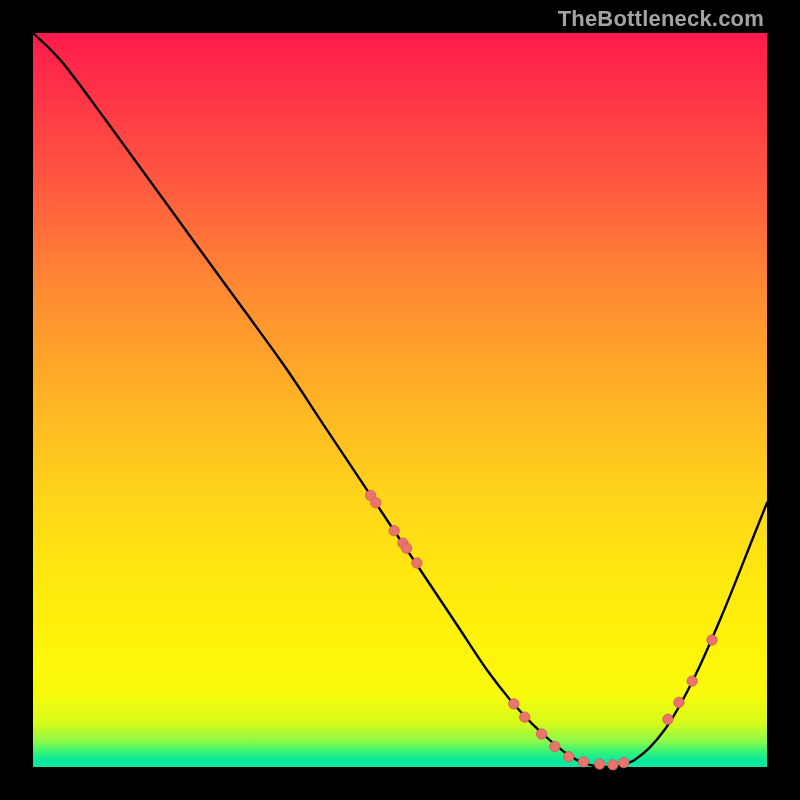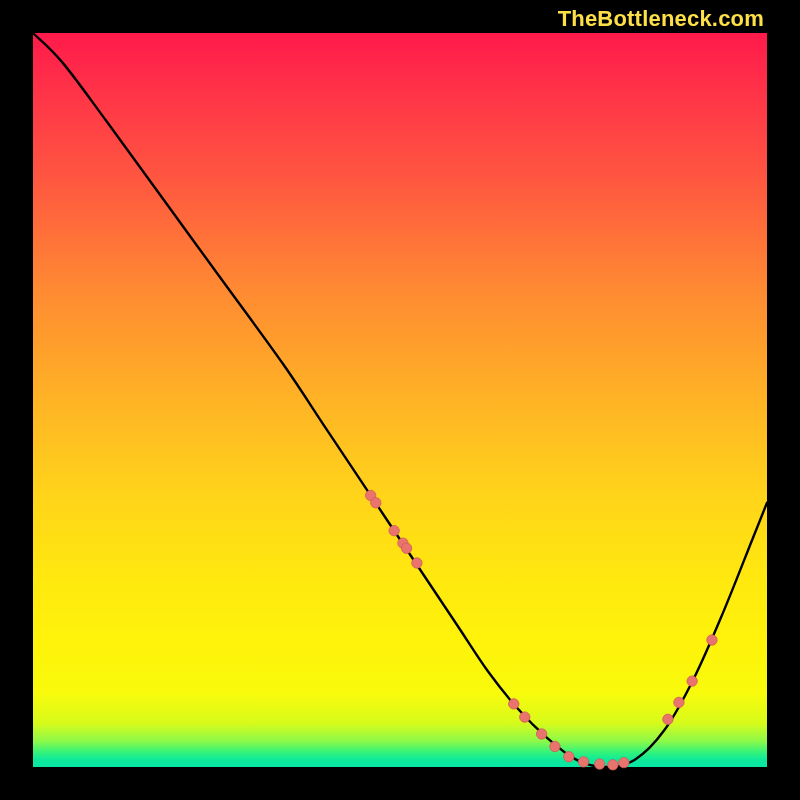--- a/index.html
+++ b/index.html
@@ -40,21 +40,21 @@
       #8cf94a 96.5%,
       #33f37a 98%,
       #0ee99a 99%,
       #07e6a4 100%
     );
   }
   .attribution {
     position: absolute;
     top: 6px;
     right: 36px;
-    color: #fde047;
+    color: #a3a3a3;
     font-size: 22px;
     font-weight: bold;
     letter-spacing: 0.2px;
   }
   svg.curve {
     position: absolute;
     left: 0;
     top: 0;
     width: 734px;
     height: 734px;

